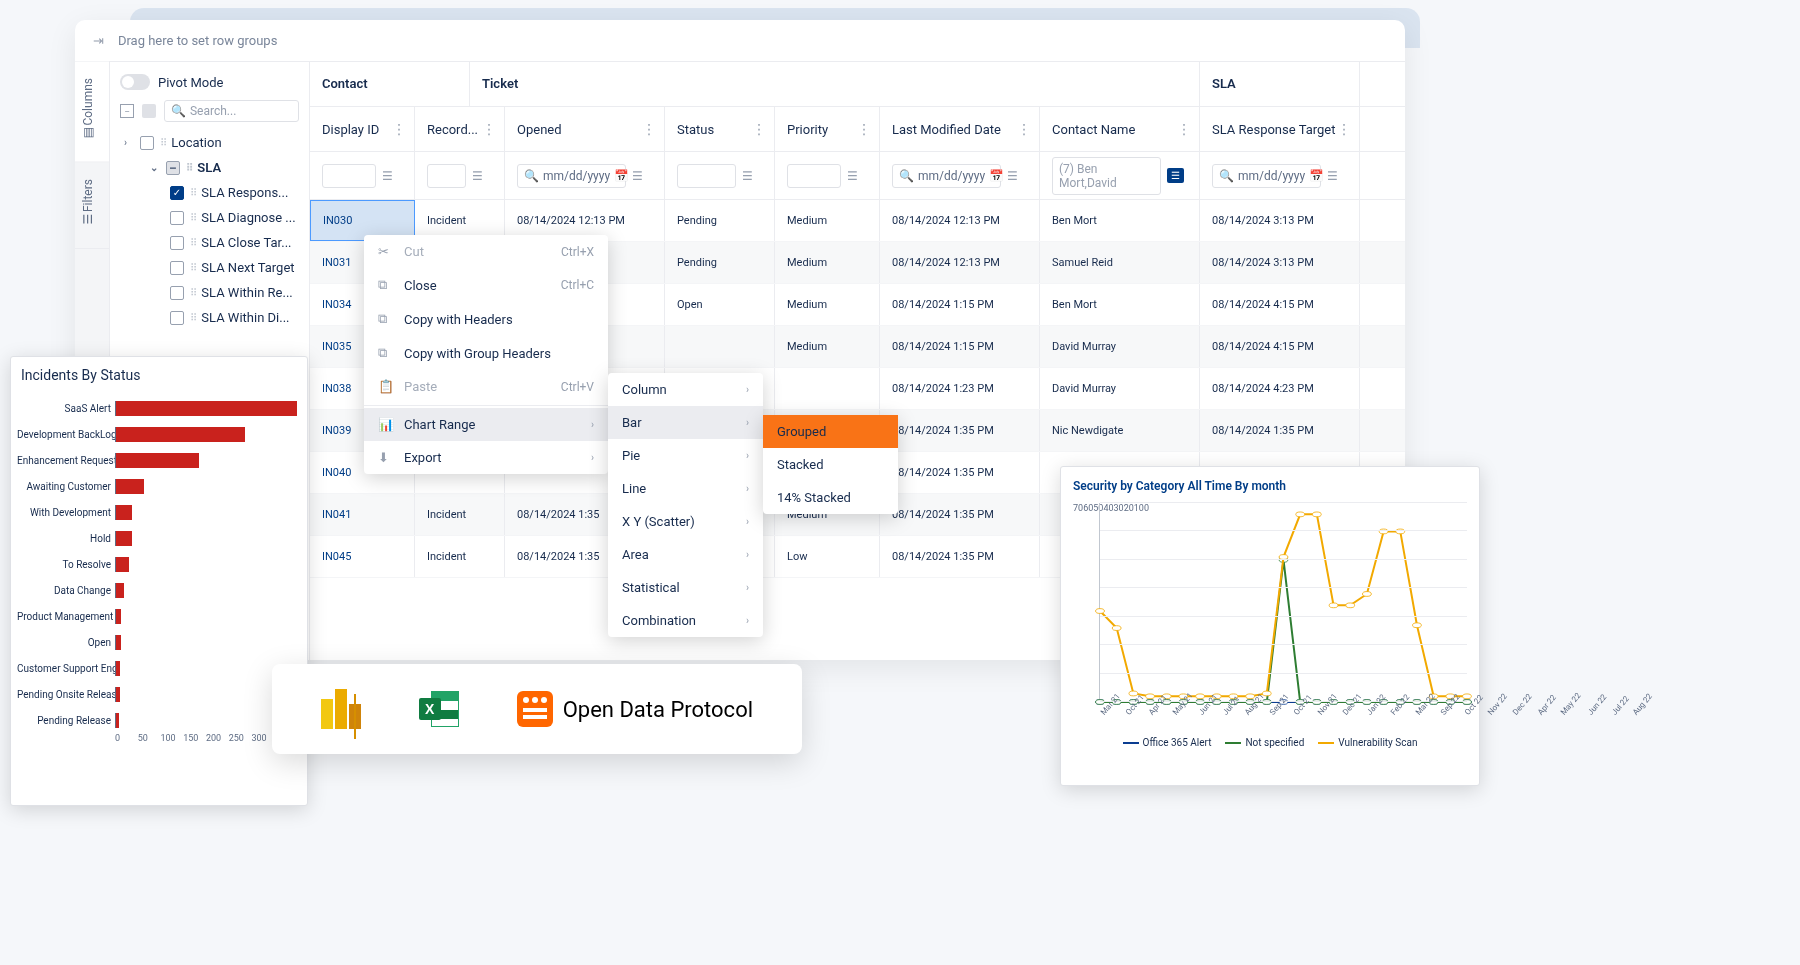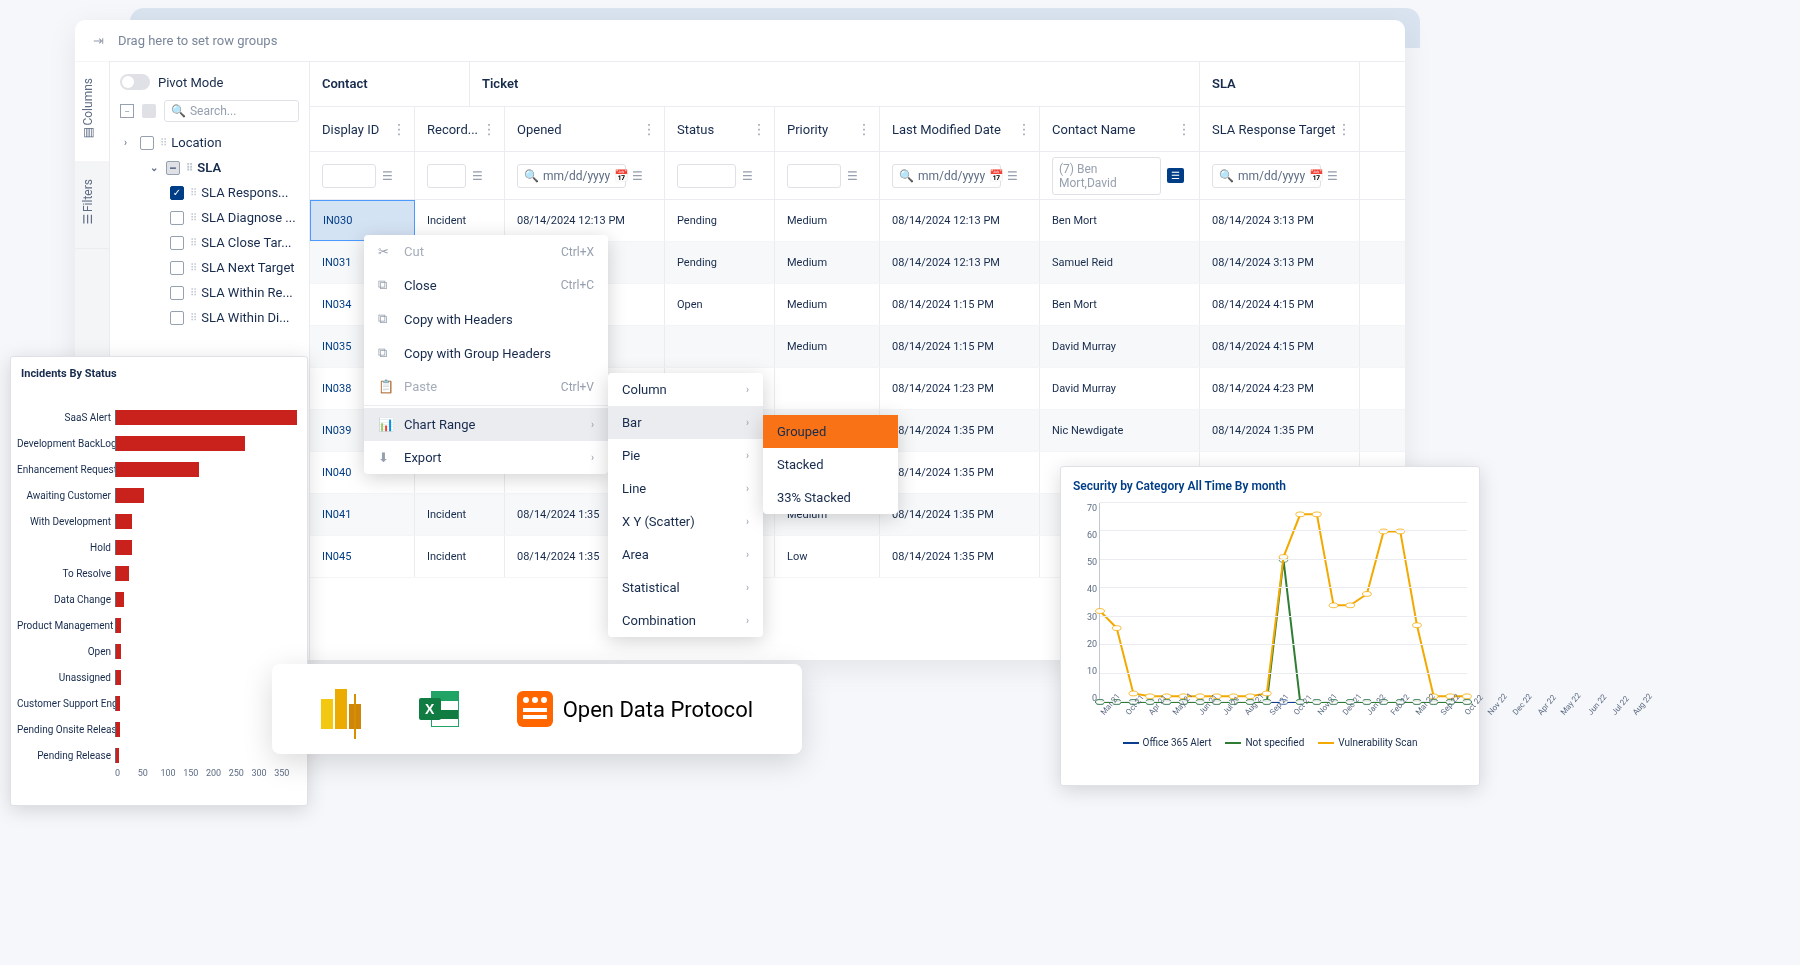--- a/index.html
+++ b/index.html
@@ -55,21 +55,21 @@
 .context-menu .item .arrow{margin-left:auto;color:#97a0af;font-size:10px}
 .context-menu .divider{height:1px;background:#ebecf0;margin:2px 0}
 .submenu{position:absolute;top:373px;left:608px;width:155px;background:#fff;border-radius:4px;box-shadow:0 4px 20px rgba(0,0,0,0.18);font-size:13px;color:#172b4d;z-index:11}
 .submenu .item{display:flex;align-items:center;justify-content:space-between;padding:9px 14px}
 .submenu .item.highlighted{background:#ebecf0}
 .submenu .arrow{color:#97a0af;font-size:10px}
 .submenu2{position:absolute;top:415px;left:763px;width:135px;background:#fff;border-radius:4px;box-shadow:0 4px 20px rgba(0,0,0,0.18);font-size:13px;color:#172b4d;z-index:12}
 .submenu2 .item{padding:9px 14px}
 .submenu2 .item.highlighted{background:#f97316}
 .chart-left{position:absolute;top:356px;left:10px;width:298px;height:450px;background:#fff;border:1px solid #dfe1e6;border-radius:3px;box-shadow:0 4px 20px rgba(0,0,0,0.15);padding:10px 10px 10px 6px;z-index:5}
-.chart-left .title{font-size:11px;font-weight:700;color:#172b4d;margin-bottom:24px;text-align:left;padding-left:4px}
+.chart-left .title{font-size:14px;font-weight:400;color:#172b4d;margin-bottom:12px;text-align:left;padding-left:4px}
 .hbar-row{display:flex;align-items:center;height:26px;font-size:10px;color:#172b4d}
 .hbar-row .lbl{width:98px;text-align:right;padding-right:4px;white-space:nowrap;overflow:hidden}
 .hbar-row .bar-area{flex:1;position:relative;border-left:1px solid #5e6c84}
 .hbar-row .bar{height:15px;background:#c9221d}
 .hbar-axis{display:flex;margin-left:98px;font-size:9px;color:#5e6c84}
 .hbar-axis span{flex:1;text-align:left}
 .logos{position:absolute;top:664px;left:272px;width:530px;height:90px;background:#fff;border-radius:8px;box-shadow:0 8px 30px rgba(0,0,0,0.15);display:flex;align-items:center;justify-content:space-around;padding:0 20px;z-index:6}
 .logo-pbi{width:40px;height:40px;position:relative}
 .logo-pbi::before{content:'';position:absolute;width:12px;height:30px;background:#f2c811;left:0;bottom:0}
 .logo-pbi::after{content:'';position:absolute;width:12px;height:40px;background:#ebab00;left:14px;bottom:0;box-shadow:14px 0 0 -5px #d68f00,14px 15px 0 -5px #d68f00}
@@ -80,21 +80,21 @@
 .logo-xl .sheet::after{content:'';position:absolute;width:100%;height:9px;background:#107c41;top:18px}
 .logo-xl .x{position:absolute;width:22px;height:22px;background:#107c41;left:0;top:9px;color:#fff;display:flex;align-items:center;justify-content:center;font-size:14px;font-weight:bold;font-family:Arial;border-radius:2px}
 .logo-odata{display:flex;align-items:center;gap:10px}
 .logo-odata .icon{width:36px;height:36px;background:#ff6600;border-radius:6px;position:relative}
 .logo-odata .icon::before{content:'';position:absolute;width:6px;height:6px;background:#fff;border-radius:50%;top:6px;left:6px;box-shadow:9px 0 0 #fff,18px 0 0 #fff}
 .logo-odata .icon::after{content:'';position:absolute;width:24px;height:4px;background:#fff;top:17px;left:6px;box-shadow:0 7px 0 #fff}
 .logo-odata .text{font-size:22px;color:#000}
 .chart-right{position:absolute;top:466px;left:1060px;width:420px;height:320px;background:#fff;border:1px solid #dfe1e6;border-radius:3px;box-shadow:0 4px 20px rgba(0,0,0,0.15);padding:12px;z-index:5}
 .chart-right .title{font-size:12px;font-weight:600;color:#003d87;margin-bottom:10px}
 .line-chart{position:relative;width:100%;height:230px}
-.line-chart .y-axis{position:absolute;left:0;top:0;bottom:30px;width:24px;display:flex;flex-direction:column;justify-content:space-between;font-size:9px;color:#5e6c84;text-align:right}
+.line-chart .y-axis{position:absolute;left:0;top:0;bottom:30px;width:24px;display:flex;justify-content:space-between;font-size:9px;color:#5e6c84;text-align:right}
 .line-chart .plot{position:absolute;left:26px;right:0;top:0;bottom:30px;border-left:1px solid #c1c7d0;border-bottom:1px solid #c1c7d0}
 .line-chart .plot .grid-line{position:absolute;left:0;right:0;height:1px;background:#ebecf0}
 .line-chart .x-axis{position:absolute;left:26px;right:0;bottom:0;height:28px;display:flex;font-size:8px;color:#5e6c84}
 .line-chart .x-axis span{flex:1;transform:rotate(-50deg);transform-origin:left top;white-space:nowrap;position:relative;top:6px}
 .legend{display:flex;justify-content:center;gap:14px;font-size:10px;color:#172b4d;margin-top:4px}
 .legend span{display:flex;align-items:center;gap:4px}
 .legend .sw{width:16px;height:2px}
 svg{overflow:visible}
 input{border:1px solid #dfe1e6;border-radius:3px;padding:4px 6px;font-size:12px;width:calc(100% - 26px);font-family:inherit}
 </style>
@@ -410,21 +410,21 @@
       <span class="arrow">›</span>
     </div>
     <div class="item">
       <span>Combination</span>
       <span class="arrow">›</span>
     </div>
   </div>
 <div class="submenu2" id="submenu2">
     <div class="item highlighted">Grouped</div>
     <div class="item">Stacked</div>
-    <div class="item">33% Stacked</div>
+    <div class="item">14% Stacked</div>
   </div>
 
 <div class="chart-left">
   <div class="title">Incidents By Status</div>
   <div id="hbar-body">
       <div class="hbar-row">
         <div class="lbl">SaaS Alert</div>
         <div class="bar-area">
           <div class="bar" style="width:100%"></div>
         </div>
@@ -472,26 +472,20 @@
         </div>
       </div>
       <div class="hbar-row">
         <div class="lbl">Product Management</div>
         <div class="bar-area">
           <div class="bar" style="width:2.857142857142857%"></div>
         </div>
       </div>
       <div class="hbar-row">
         <div class="lbl">Open</div>
-        <div class="bar-area">
-          <div class="bar" style="width:2.857142857142857%"></div>
-        </div>
-      </div>
-      <div class="hbar-row">
-        <div class="lbl">Unassigned</div>
         <div class="bar-area">
           <div class="bar" style="width:2.857142857142857%"></div>
         </div>
       </div>
       <div class="hbar-row">
         <div class="lbl">Customer Support Engineer</div>
         <div class="bar-area">
           <div class="bar" style="width:2.2857142857142856%"></div>
         </div>
       </div>

